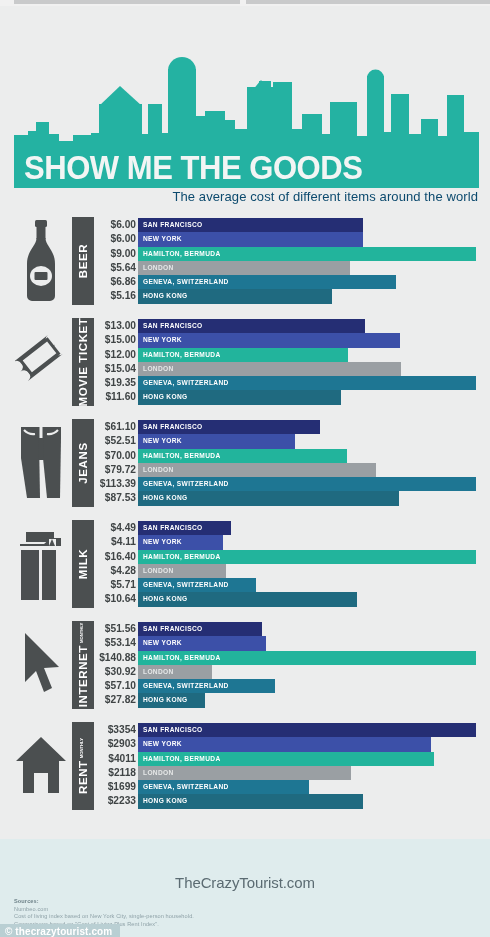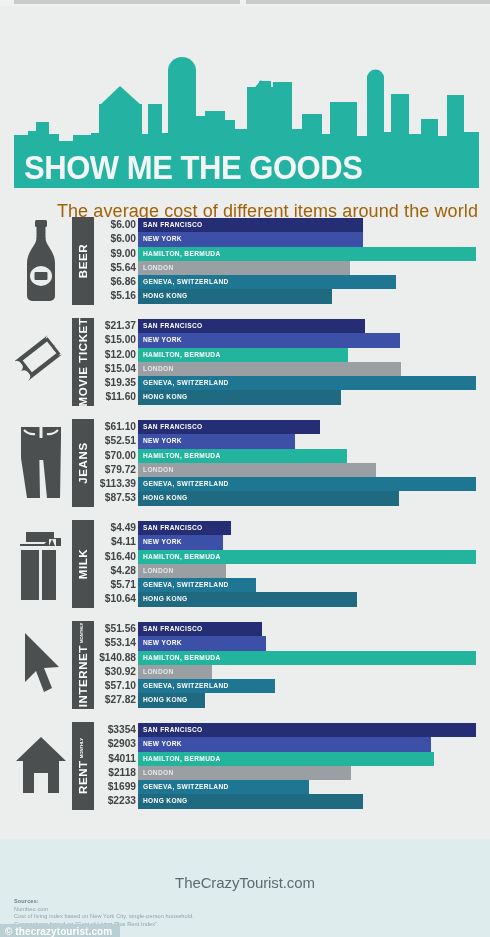--- a/index.html
+++ b/index.html
@@ -25,23 +25,22 @@
   .skyline-wrap { position:absolute; left:14px; top:18px; width:465px; height:155px; }
   .title-band { position:absolute; left:14px; top:140px; width:465px; height:42px; }
   .title {
     position:absolute; left:10px; top:0px;
     font-size:33px; font-weight:bold; letter-spacing:-0.5px;
     color:#f2f5f4; font-family:"Liberation Sans", sans-serif;
     font-stretch:condensed; transform:scaleX(0.94); transform-origin:left top;
   }
   .subtitle {
     position:absolute; right:12px; top:183px;
-    font-size:18px; color:#a16207; letter-spacing:0.1px;
+    font-size:13px; color:#0c4a6e; letter-spacing:0.1px;
     font-family:"Liberation Sans", sans-serif;
-    margin-top:12px;
   }
 
   
   .sections { position:absolute; top:205px; left:0; width:490px; }
   .section { position:relative; height:101px; width:490px; }
 
   .icon-box { position:absolute; left:14px; top:6px; width:54px; height:88px; display:flex; align-items:center; justify-content:center; }
   .icon-box svg { display:block; }
 
   .vlabel {
@@ -210,21 +209,21 @@
         <path d="M11 17 h34 v18 h-34 z" fill="none" stroke="#4b4f50" stroke-width="3"></path>
       </g>
     </svg>
         </div>
         <div class="vlabel">
           <div class="vlabel-inner">
             <span>MOVIE TICKET</span>
           </div>
         </div>
         <div class="prices">
-          <div class="price">$21.37</div>
+          <div class="price">$13.00</div>
           <div class="price">$15.00</div>
           <div class="price">$12.00</div>
           <div class="price">$15.04</div>
           <div class="price">$19.35</div>
           <div class="price">$11.60</div>
         </div>
         <div class="bars">
           <div class="barrow">
             <div class="bar" style="width: 227.1px; background: rgb(37, 46, 116);"></div>
             <div class="bar-label">SAN FRANCISCO</div>

